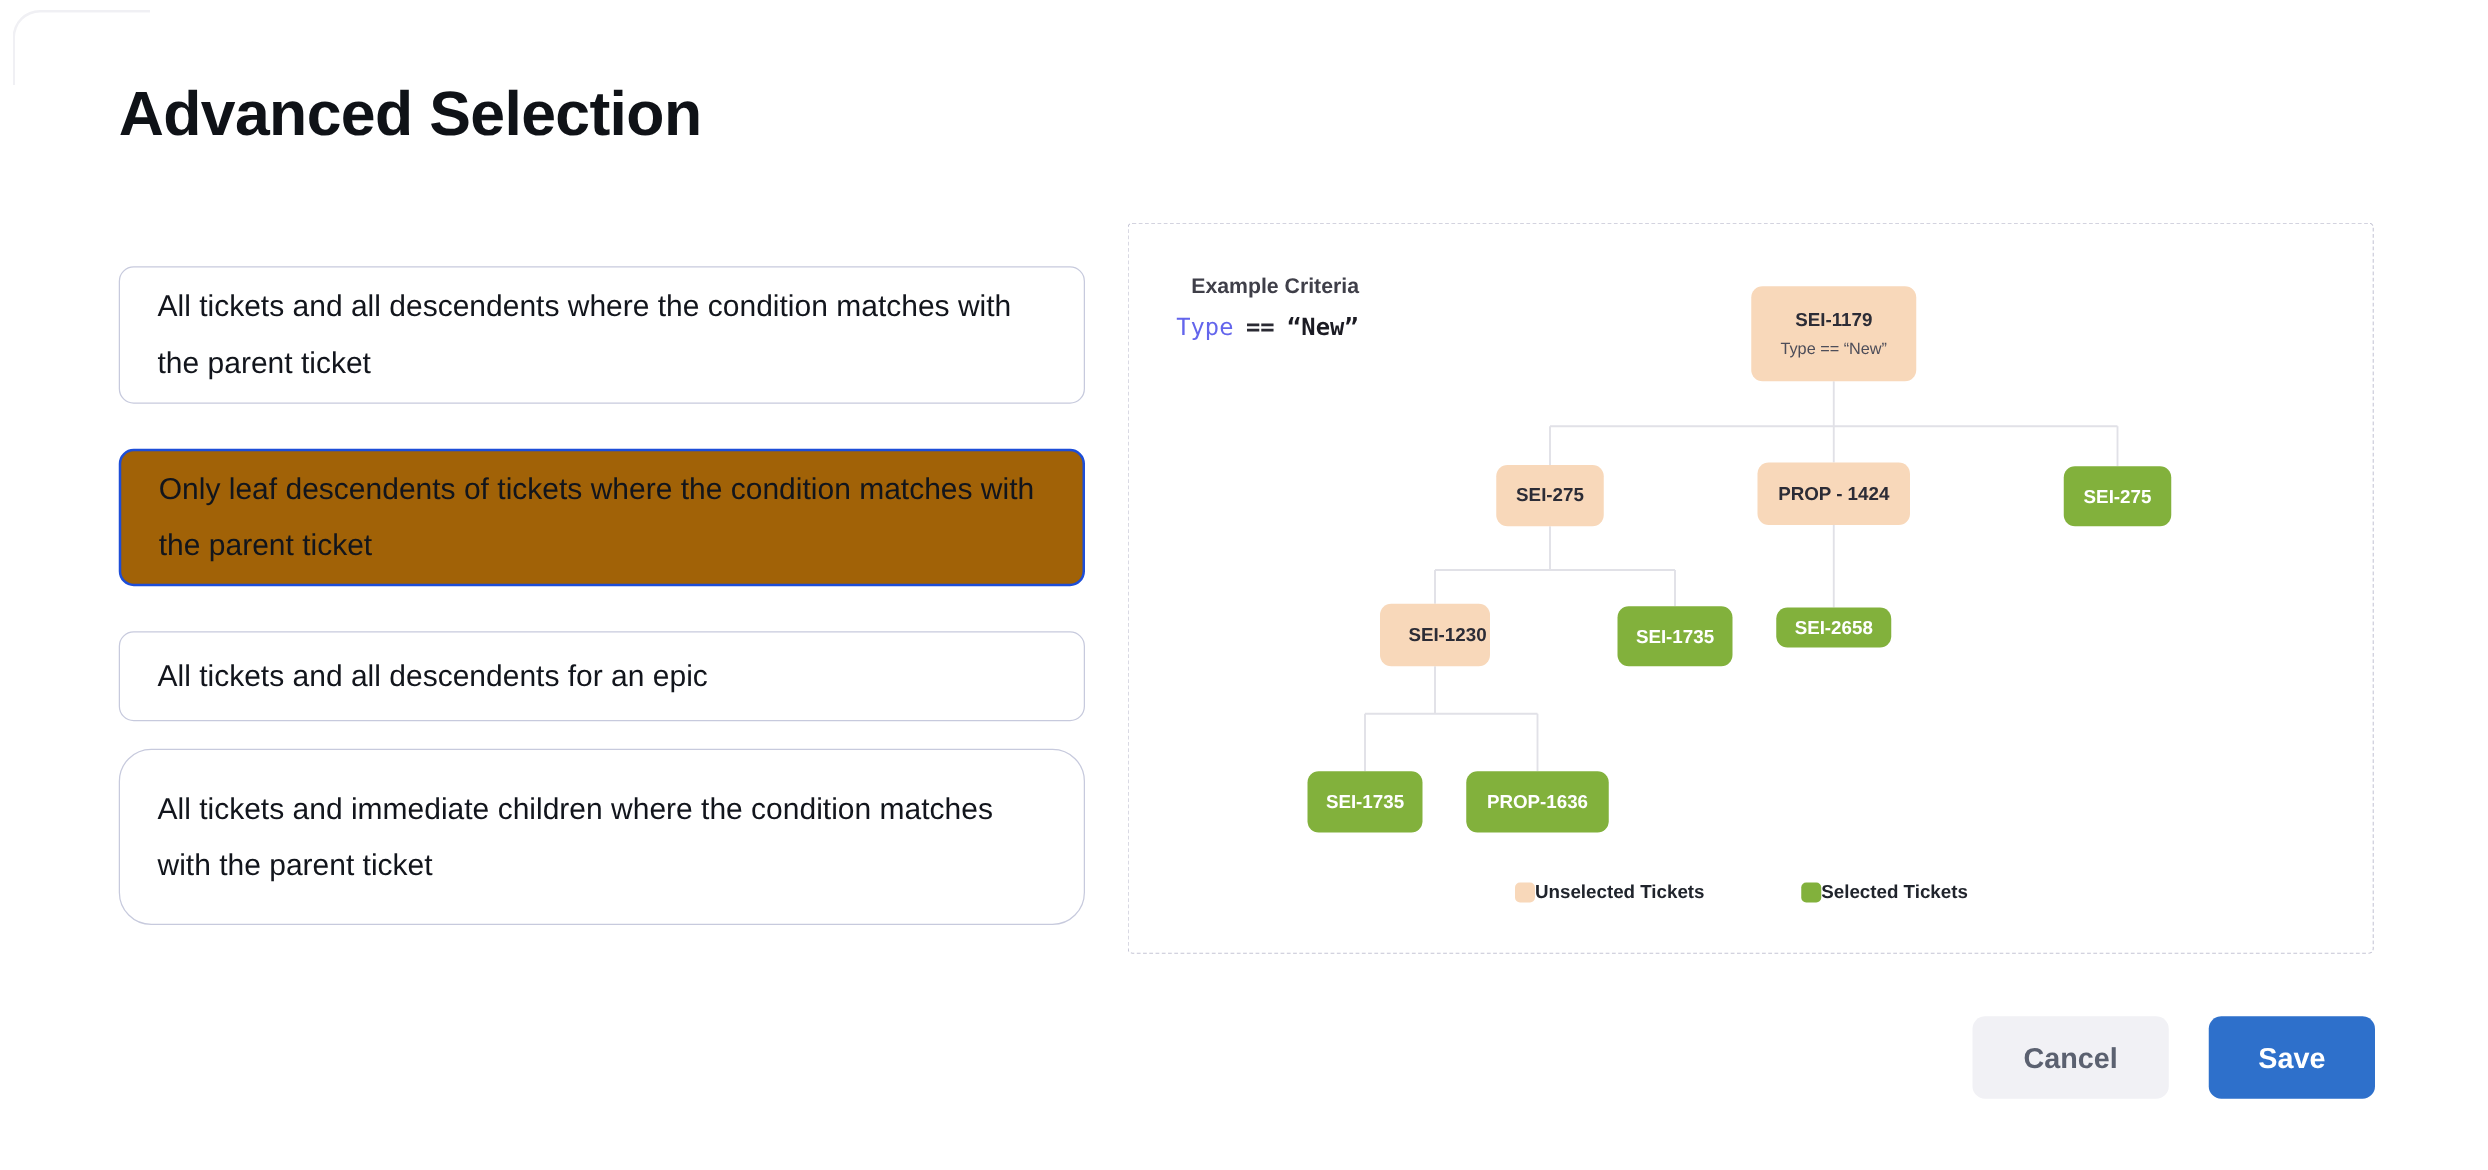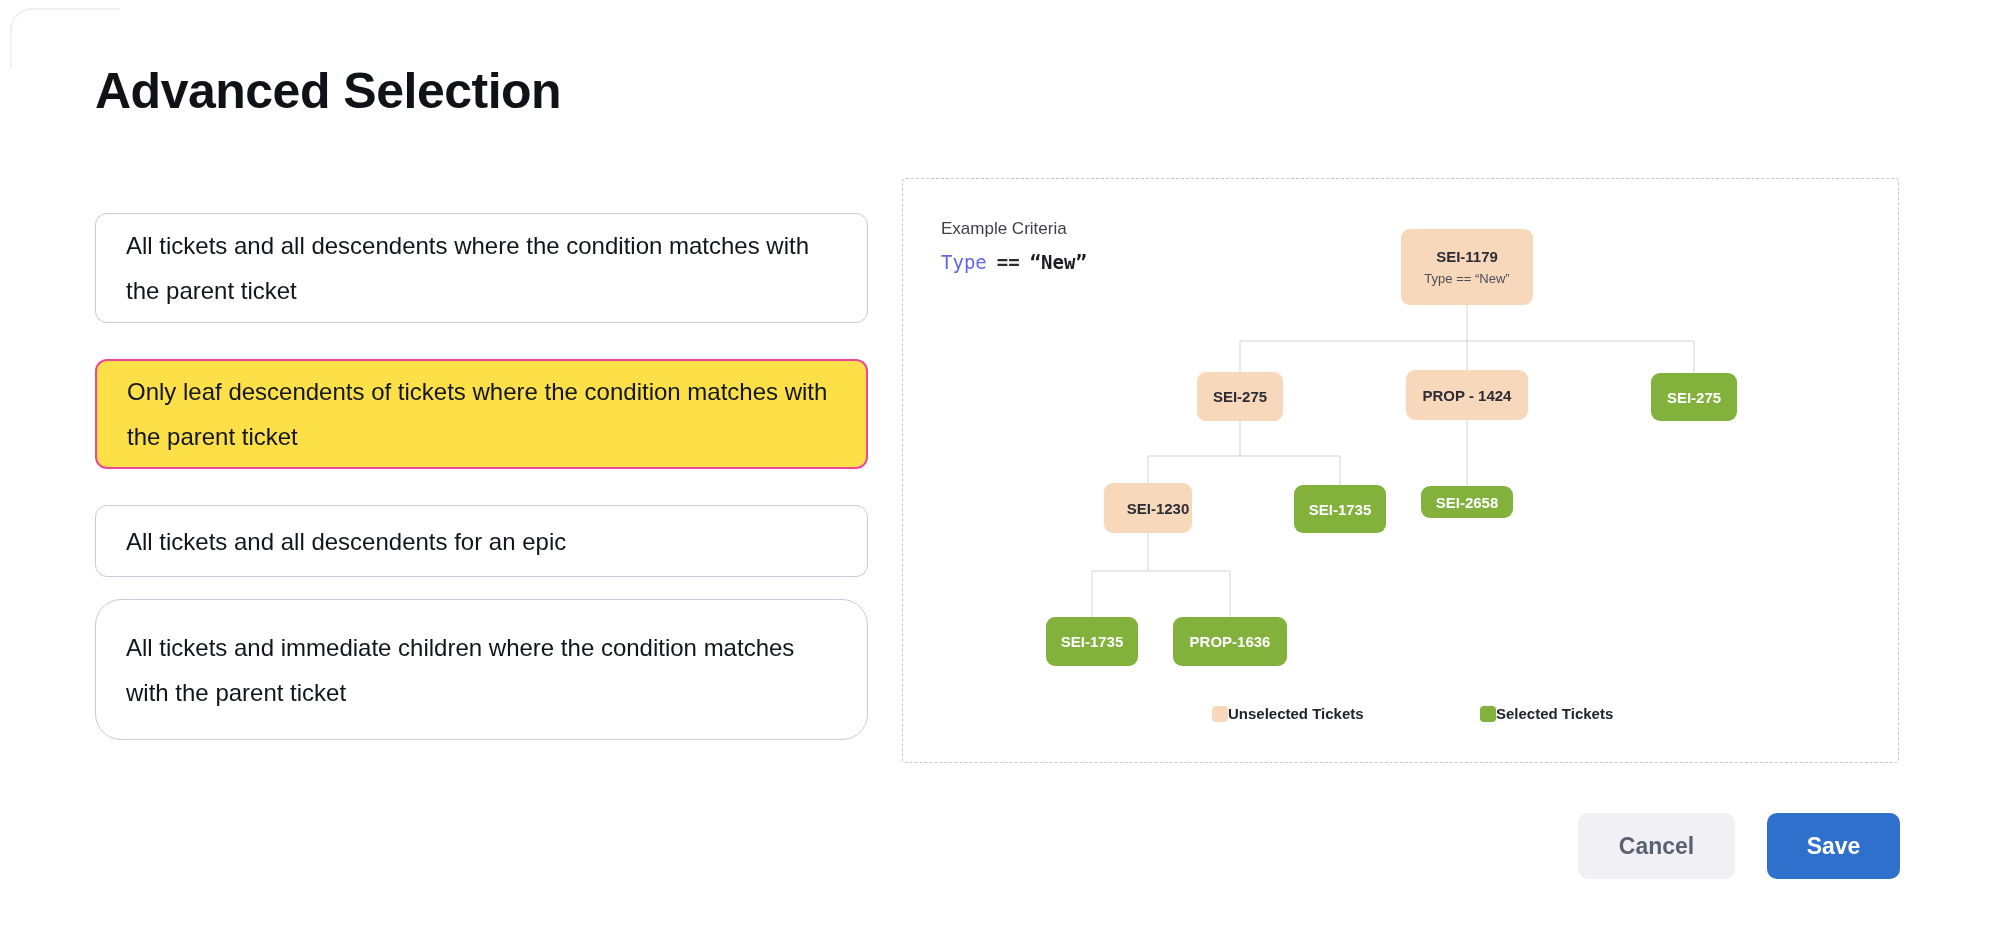--- a/index.html
+++ b/index.html
@@ -21,33 +21,33 @@
   }
   
   #options { position: absolute; left: 0; top: 0; }
   .option-card {
     position: absolute; left: 95px; width: 773px;
     background: #ffffff; border: 1px solid #c7cadd; border-radius: 12px;
     display: flex; align-items: center;
     padding: 0 30px; cursor: pointer;
   }
   .option-card.selected {
-    border: 2px solid #ec4899; background: #fde047;
+    border: 2px solid #1d4ed8; background: #a16207;
   }
   .option-label {
     font-size: 24px; line-height: 45px; font-weight: 500; color: #12151c;
   }
   
   .example-panel {
     position: absolute; left: 902px; top: 178px; width: 997px; height: 585px;
     border: 1px dashed #c5c5d5; border-radius: 4px; background: #ffffff;
   }
   .example-heading {
-    position: absolute; left: 38px; top: 40px;
-    font-size: 17px; font-weight: 400; color: #3f3f49;
+    position: absolute; left: 50px; top: 40px;
+    font-size: 17px; font-weight: 700; color: #3f3f49;
   }
   .criteria-line {
     position: absolute; left: 38px; top: 72px;
     font-family: "DejaVu Sans Mono", monospace; font-size: 19px;
   }
   .criteria-field { color: #6365ec; }
   .criteria-op { color: #2a2a33; font-weight: 600; margin: 0 10px; }
   .criteria-value { color: #1b1b23; font-weight: 700; }
   .epic-card {
     position: absolute; left: 853px; top: 25px; width: 140px; height: 108px;
@@ -158,21 +158,21 @@
       </div>
       <div class="tree-node selected" style="left: 270px; top: 438px; width: 114px; height: 49px;">
         <div class="node-label">PROP-1636</div>
       </div>
     </div>
   <div id="legend">
       <div class="legend-item" style="left: 309px; top: 526px;">
         <div class="legend-swatch" style="background: rgb(248, 216, 186);"></div>
         <div class="legend-label">Unselected Tickets</div>
       </div>
-      <div class="legend-item" style="left: 538px; top: 526px; margin-left: 39px;">
+      <div class="legend-item" style="left: 538px; top: 526px;">
         <div class="legend-swatch" style="background: rgb(130, 177, 60);"></div>
         <div class="legend-label">Selected Tickets</div>
       </div>
     </div>
 </div>
 
 <button class="btn btn-cancel">Cancel</button>
 <button class="btn btn-save">Save</button>
 
 </body></html>

